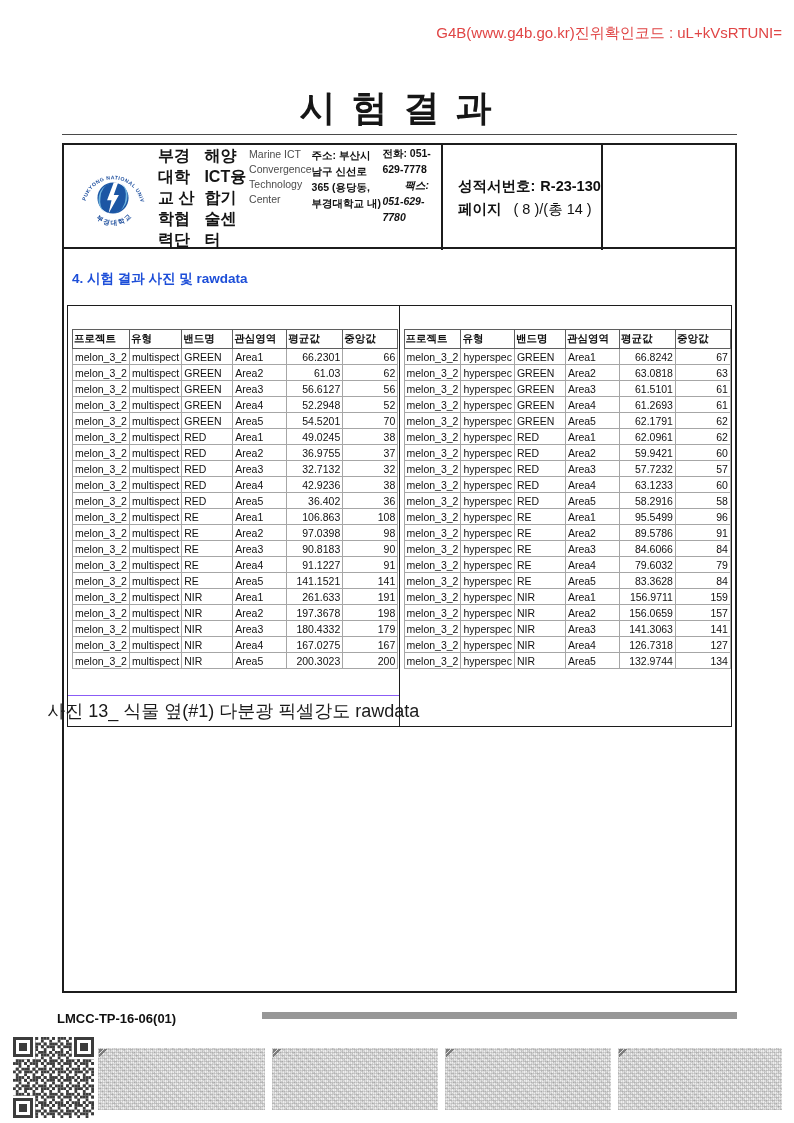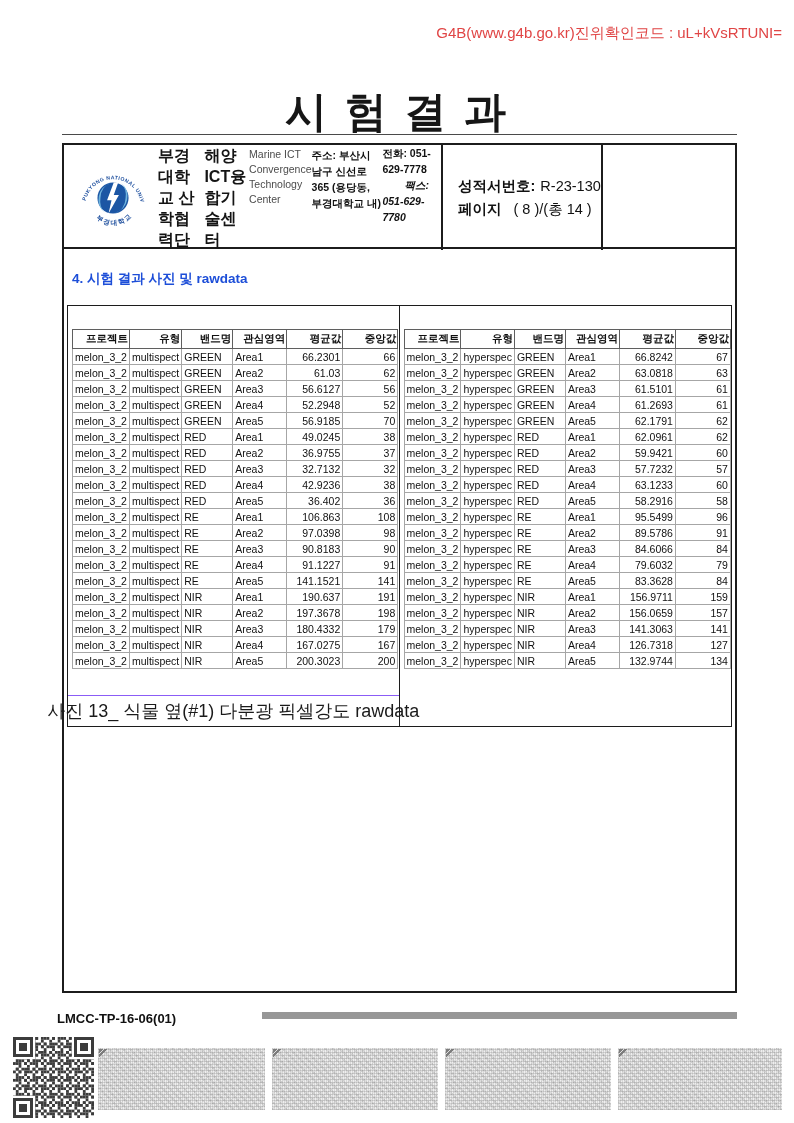--- a/index.html
+++ b/index.html
@@ -9,21 +9,21 @@
     overflow:hidden;
   }
   
   .verify{
     position:absolute;top:24px;right:12px;font-size:15px;font-weight:400;
     color:#e04545;letter-spacing:0px;white-space:nowrap;
   }
   
   .doc-title{
     position:absolute;top:84px;left:0;width:794px;text-align:center;
-    font-size:42px;font-weight:700;letter-spacing:3px;color:#161616;
+    font-size:36px;font-weight:700;letter-spacing:3px;color:#161616;
   }
   .top-rule{position:absolute;left:62px;top:134px;width:675px;height:1px;background:#4a4a4a;}
   
   .frame{
     position:absolute;left:62px;top:143px;width:675px;height:850px;
     border:2px solid #1c1c1c;box-sizing:border-box;background:#fff;
   }
   
   .hdr{
     height:104px;border-bottom:2px solid #1c1c1c;display:grid;
@@ -34,35 +34,35 @@
   .hdr-cell.c2{border-right:2px solid #1c1c1c;display:flex;flex-direction:column;justify-content:center;padding-left:15px;gap:4px;}
   .logo{width:74px;height:74px;flex:0 0 74px;}
   .org{display:flex;flex-direction:row;}
   .org .l1,.org .l2{font-size:16px;font-weight:700;line-height:21px;color:#141414;}
   .org .l3{font-size:10.5px;color:#4c4c4c;line-height:15px;margin-top:2px;}
   .org .l4{font-size:10.5px;font-weight:700;line-height:16px;margin-top:2px;}
   .org .l5{font-size:10.5px;font-weight:700;line-height:16px;}
   .org .l5 .fax{margin-left:22px;font-style:italic;}
   .repno,.pageline{font-size:14.5px;white-space:nowrap;}
   .repno .lab,.pageline .lab{font-weight:700;}
-  .repno .val{font-weight:400;margin-left:5px;}
+  .repno .val{font-weight:700;margin-left:5px;}
   .pageline .val{font-weight:400;margin-left:12px;}
   
   .section-h{margin:21px 0 0 8px;font-size:13.5px;font-weight:700;color:#1d4ed8;}
   
   .tbox{
     margin:17px 3px 0 3px;height:422px;border:1px solid #1c1c1c;
     box-sizing:border-box;display:flex;
   }
   .tcol{flex:1 1 50%;display:flex;flex-direction:column;box-sizing:border-box;min-width:0;}
   .tcol.left{border-right:1px solid #1c1c1c;}
   .twrap{flex:1;padding:23px 0 0 4px;overflow:hidden;}
   table.xl{border-collapse:collapse;table-layout:fixed;font-size:10.5px;color:#101010;}
   table.xl th{
-    font-weight:700;text-align:right;border:1px solid #5f5f5f;
+    font-weight:700;text-align:left;border:1px solid #5f5f5f;
     height:18px;padding:0 1px;background:#fff;white-space:nowrap;overflow:hidden;
   }
   table.xl td{
     border:1px solid #a6a6a6;height:15px;padding:0 2px;
     white-space:nowrap;overflow:hidden;font-weight:400;
   }
   table.xl td:nth-child(5),table.xl td:nth-child(6){text-align:right;}
   .caption{
     height:30px;flex:0 0 30px;border-top:1px solid #8b5cf6;display:flex;
     align-items:center;justify-content:center;font-size:18px;color:#1a1a1a;
@@ -191,21 +191,21 @@
                 <td>GREEN</td>
                 <td>Area4</td>
                 <td>52.2948</td>
                 <td>52</td>
               </tr>
               <tr>
                 <td>melon_3_2</td>
                 <td>multispect</td>
                 <td>GREEN</td>
                 <td>Area5</td>
-                <td>56.9185</td>
+                <td>54.5201</td>
                 <td>70</td>
               </tr>
               <tr>
                 <td>melon_3_2</td>
                 <td>multispect</td>
                 <td>RED</td>
                 <td>Area1</td>
                 <td>49.0245</td>
                 <td>38</td>
               </tr>
@@ -279,21 +279,21 @@
                 <td>RE</td>
                 <td>Area5</td>
                 <td>141.1521</td>
                 <td>141</td>
               </tr>
               <tr>
                 <td>melon_3_2</td>
                 <td>multispect</td>
                 <td>NIR</td>
                 <td>Area1</td>
-                <td>190.637</td>
+                <td>261.633</td>
                 <td>191</td>
               </tr>
               <tr>
                 <td>melon_3_2</td>
                 <td>multispect</td>
                 <td>NIR</td>
                 <td>Area2</td>
                 <td>197.3678</td>
                 <td>198</td>
               </tr>

